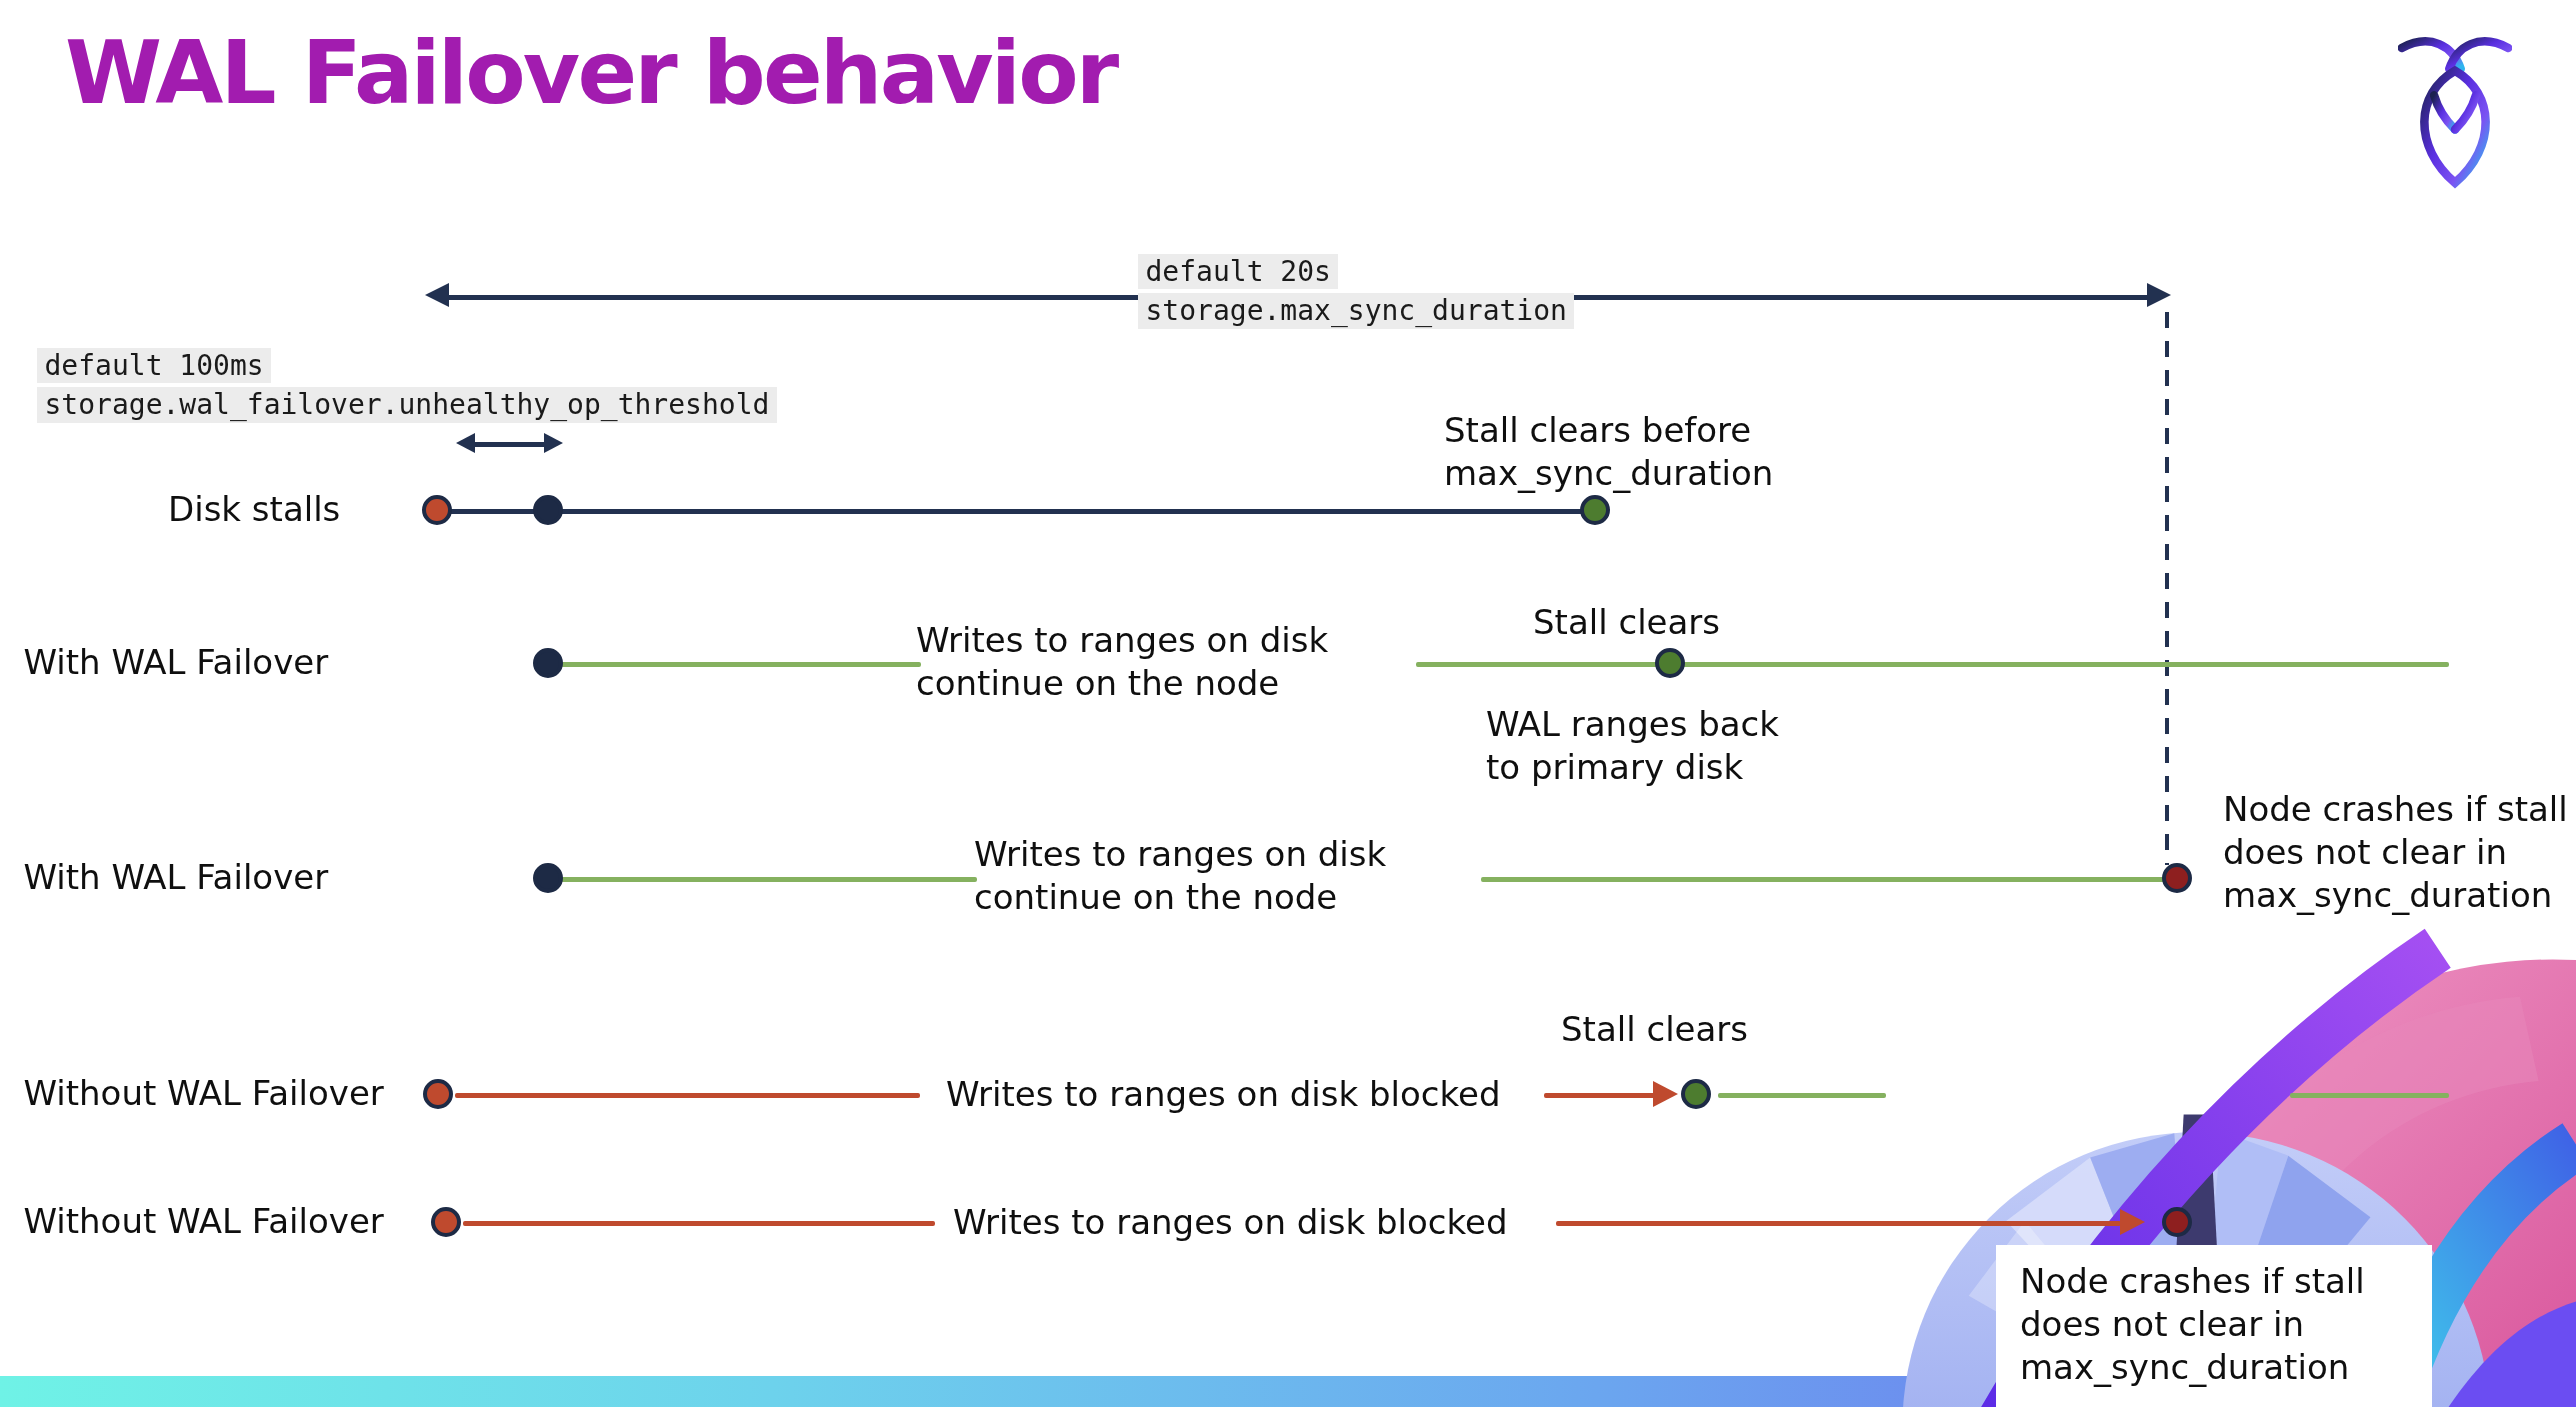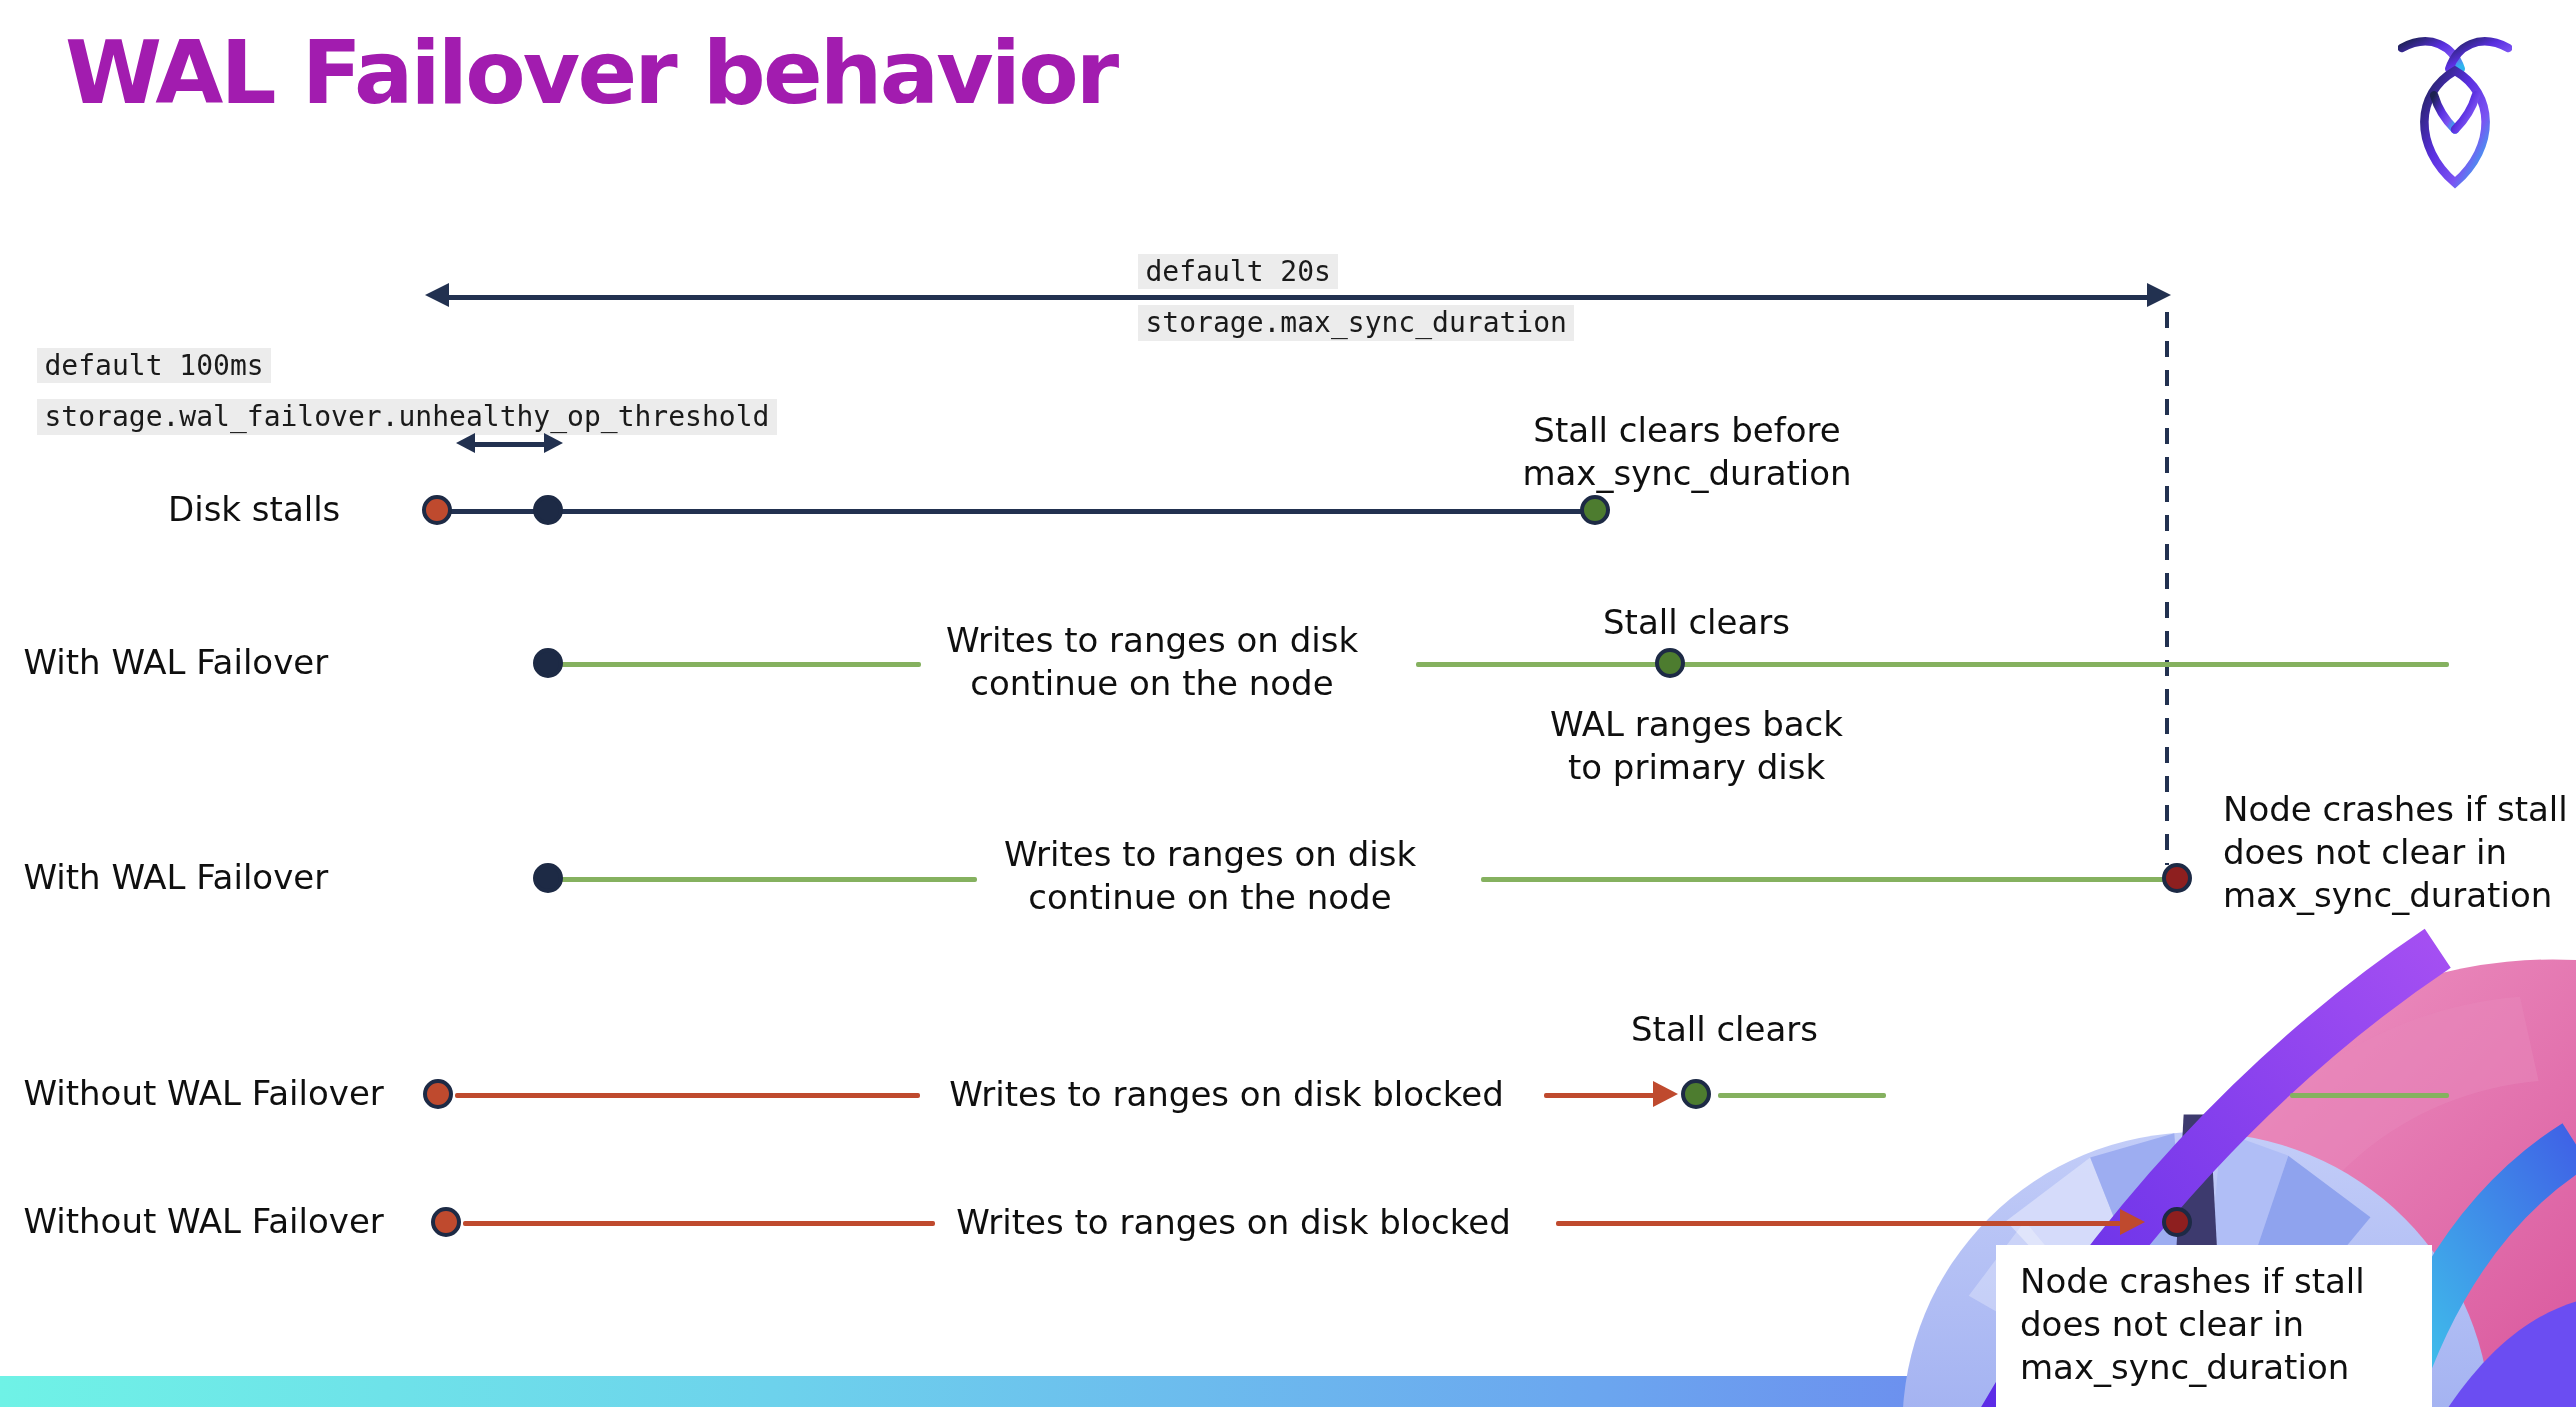--- a/index.html
+++ b/index.html
@@ -11,21 +11,21 @@
   }
   .layer-bar{position:absolute;left:0;top:1376px;width:2576px;height:32px;z-index:1;
     background:linear-gradient(90deg,#6ff2e6 0%,#6dd2ec 30%,#6ba6ef 62%,#6e63ee 100%);}
   .brand-art{position:absolute;right:0;bottom:0;z-index:2;}
   .content{position:absolute;inset:0;z-index:4;}
   .title{position:absolute;left:65px;top:20.6px;font-size:88px;font-weight:800;letter-spacing:-2.8px;color:#a21caf;}
   .logo{position:absolute;left:2398px;top:34px;}
 
   .mono-label{position:absolute;font-family:"DejaVu Sans Mono","Liberation Mono",monospace;
     font-size:28px;color:#1a1a1a;line-height:1.0;}
-  .mono-label span{background:#ececec;padding:3.7px 7.5px;display:table;margin-bottom:16px;}
+  .mono-label span{background:#ececec;padding:3.7px 7.5px;display:table;margin-bottom:4px;}
 
   .hline{position:absolute;height:4.7px;border-radius:1.9px;}
   .navy-l{background:#223150;}
   .green-l{background:#85b15f;}
   .red-l{background:#bf4a2e;}
 
   .dot{position:absolute;width:22.4px;height:22.4px;border-radius:50%;
     border:4.7px solid #1d2a45;box-sizing:content-box;background:#1d2a45;}
   .dot-red{background:#bf4a2e;}
   .dot-navy{background:#1d2a45;}
@@ -35,21 +35,21 @@
   .tri{position:absolute;width:0;height:0;}
   .tri-left-navy{border-top:12px solid transparent;border-bottom:12px solid transparent;border-right:24px solid #223150;}
   .tri-right-navy{border-top:12px solid transparent;border-bottom:12px solid transparent;border-left:24px solid #223150;}
   .tri-left-navy.sm{border-top-width:10.3px;border-bottom-width:10.3px;border-right-width:19.6px;}
   .tri-right-navy.sm{border-top-width:10.3px;border-bottom-width:10.3px;border-left-width:19.6px;}
   .tri-right-red{border-top:13px solid transparent;border-bottom:13px solid transparent;border-left:25px solid #bf4a2e;}
 
   .dashed-v{position:absolute;width:3.7px;
     background:repeating-linear-gradient(to bottom,#223150 0 16px,transparent 16px 29px);}
 
-  .ann{position:absolute;font-size:34px;line-height:1.26;color:#0f0f0f;white-space:pre-line;text-align:center;}
+  .ann{position:absolute;font-size:34px;line-height:1.26;color:#0f0f0f;white-space:pre-line;}
   .ann-left{text-align:left;}
   .row-label{position:absolute;font-size:34px;color:#0f0f0f;}
   .row-label.right{}
 
   .crash-box{position:absolute;left:1996px;top:1245px;width:436px;height:163px;background:#ffffff;z-index:4;}
   .crash-box .inner{padding:15px 0 0 24px;font-size:34px;line-height:1.26;white-space:pre-line;text-align:left;}
 </style>
 </head>
 <body>
 

